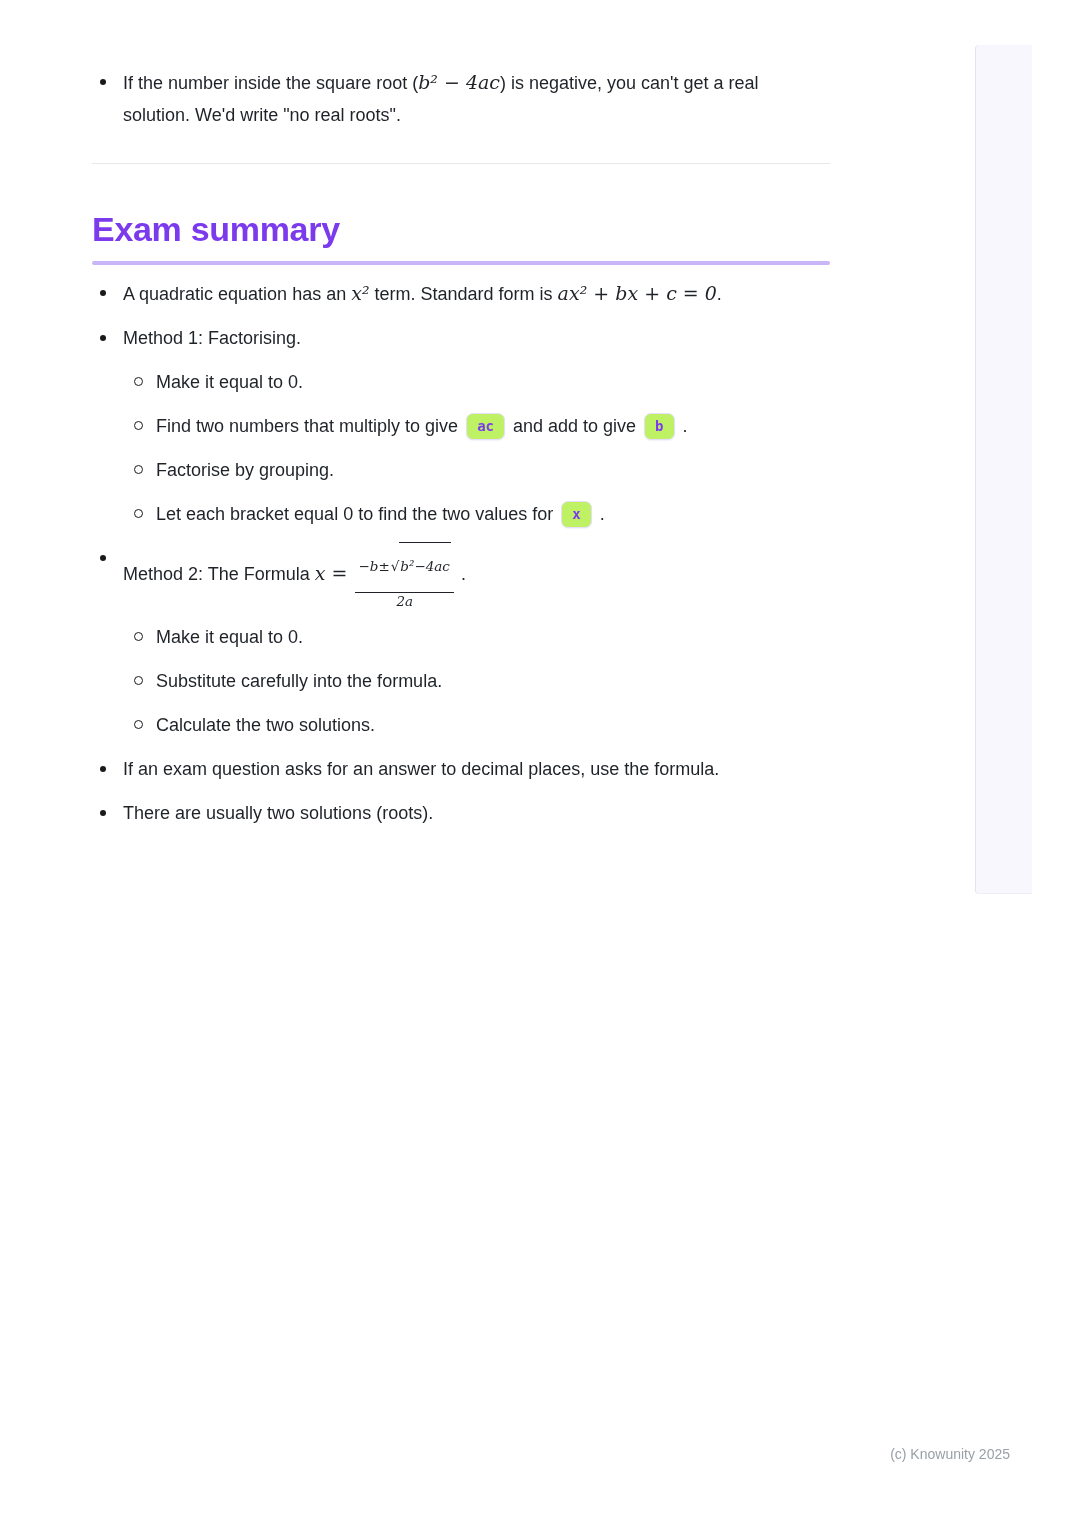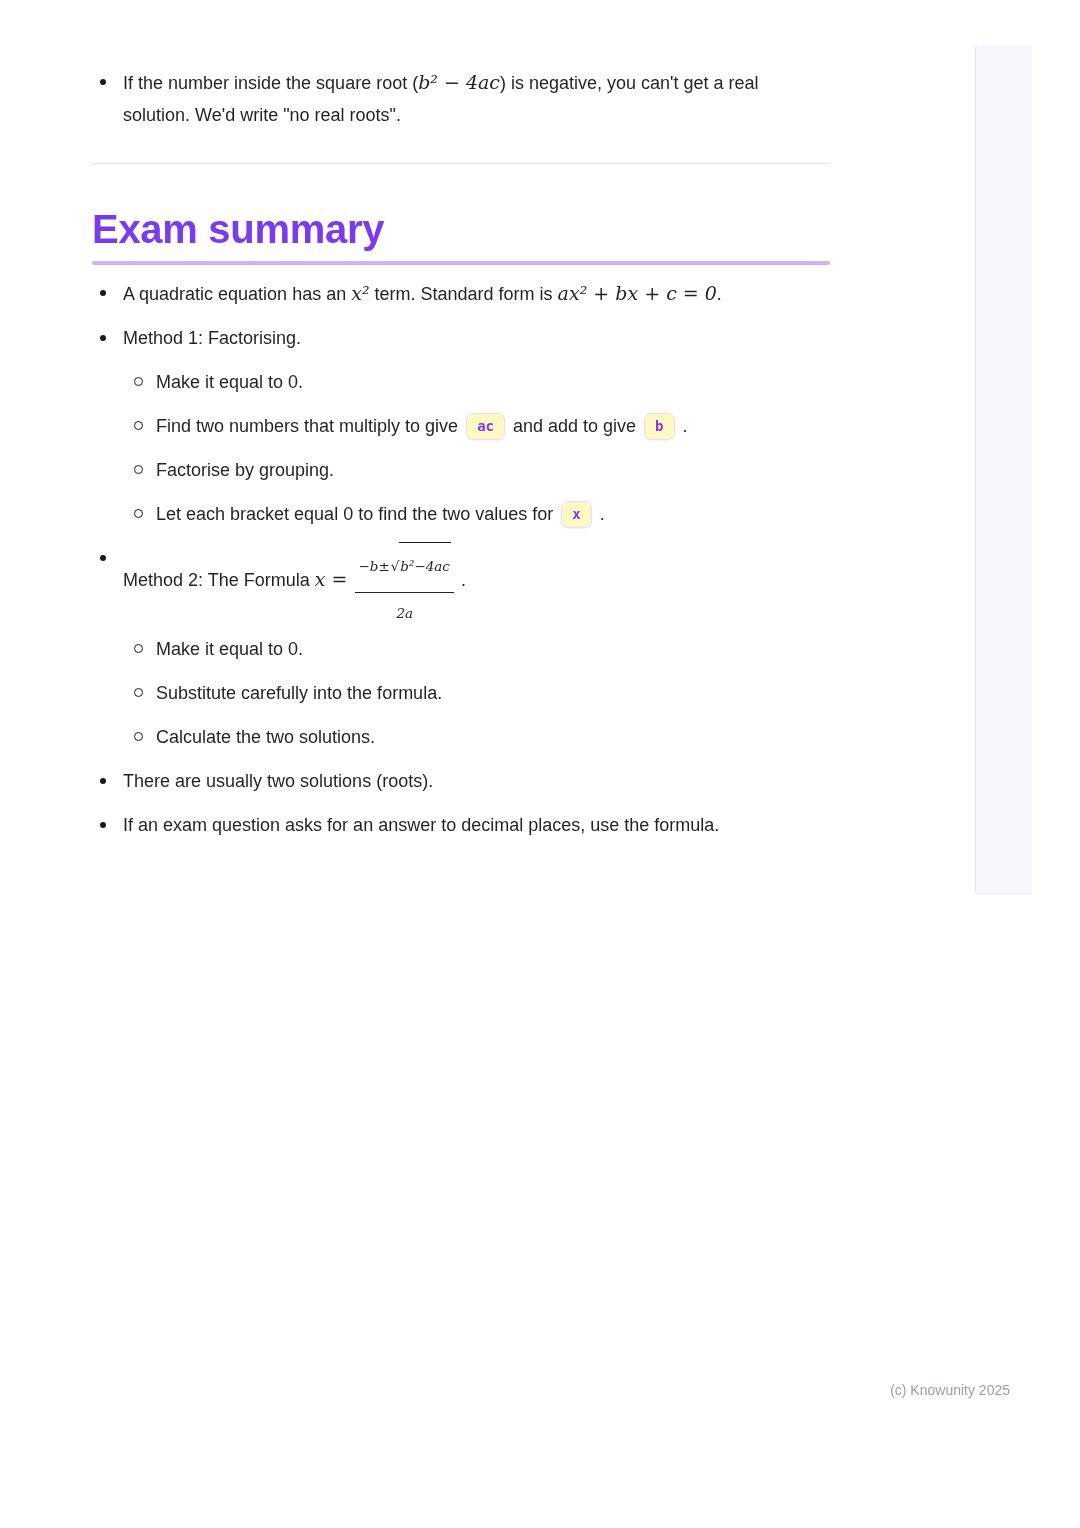--- a/index.html
+++ b/index.html
@@ -34,36 +34,36 @@
   }
   .li-line { display: block; }
   strong { font-weight: 400; }
   
   hr.divider {
     border: none; border-top: 1px solid #e7e8ec;
     margin: 32px 0 0 0; width: 100%;
   }
   h1.page-title {
     margin: 46px 0 0 0;
-    font-size: 40px; line-height: 38px;
+    font-size: 34px; line-height: 38px;
     font-weight: 800; letter-spacing: -0.3px;
     color: #7c3aed;
   }
   .heading-rule {
     margin-top: 13px; height: 4px; width: 100%;
     background: #c8b6f8; border-radius: 2px;
   }
   .summary-wrap { margin-top: 10px; }
   
   code.badge {
     display: inline-block;
     font-family: "DejaVu Sans Mono", monospace;
     font-size: 14px; font-weight: bold; line-height: 19px;
     color: #7c3aed;
-    background: #fef9c3;
+    background: #bef264;
     border: 1px solid #e6ddfa;
     border-radius: 7px;
     padding: 3px 10px;
     margin: 0 3px;
     vertical-align: 1px;
     box-shadow: 0 1px 1px rgba(120, 90, 220, 0.08);
   }
   
   .math {
     font-family: "DejaVu Serif", serif;
@@ -72,37 +72,37 @@
   }
   .frac-wrap { display: inline-block; vertical-align: middle; margin: 0 2px; }
   .frac {
     display: inline-flex; flex-direction: column; align-items: center;
     font-size: 13.5px; line-height: 1.15; vertical-align: middle;
   }
   .frac .num {
     display: inline-flex; align-items: baseline;
     border-bottom: 1px solid #1f2328; padding: 0 3px 1px 3px;
   }
-  .frac .den { padding-top: 13px; }
+  .frac .den { padding-top: 1px; }
   .radical { font-style: normal; margin-left: 1px; }
   .radicand { border-top: 1px solid #1f2328; padding: 16px 1px; }
   
   .side-strip {
     position: absolute;
     left: 975px; top: 45px;
     width: 56px; height: 848px;
     background: #f8f7fd;
     border-left: 1px solid #e5e1f1;
     border-bottom: 1px solid #efedf7;
     border-radius: 4px 0 0 4px;
   }
   
   .footer {
     position: absolute;
-    right: 70px; top: 1382px;
+    right: 70px; top: 1446px;
     font-size: 14px; color: #9aa0a6;
   }
 </style>
 </head>
 <body>
 
 <div class="content">
   <div>
       <ul class="bullet-list top">
         <li class="l1">
@@ -150,23 +150,23 @@
             </li>
             <li class="l2">
               <div class="li-line"><span>Substitute carefully into the formula.</span></div>
             </li>
             <li class="l2">
               <div class="li-line"><span>Calculate the two solutions.</span></div>
             </li>
           </ul>
         </li>
         <li class="l1">
-          <div class="li-line"><span>There are usually </span><strong>two solutions</strong><span> (roots).</span></div>
+          <div class="li-line"><span>If an exam question asks for an answer to decimal places, use the formula.</span></div>
         </li>
         <li class="l1">
-          <div class="li-line"><span>If an exam question asks for an answer to decimal places, use the formula.</span></div>
+          <div class="li-line"><span>There are usually </span><strong>two solutions</strong><span> (roots).</span></div>
         </li>
       </ul>
     </div>
 </div>
 
 <div class="side-strip"></div>
 <div class="footer">(c) Knowunity 2025</div>
 
 </body></html>

